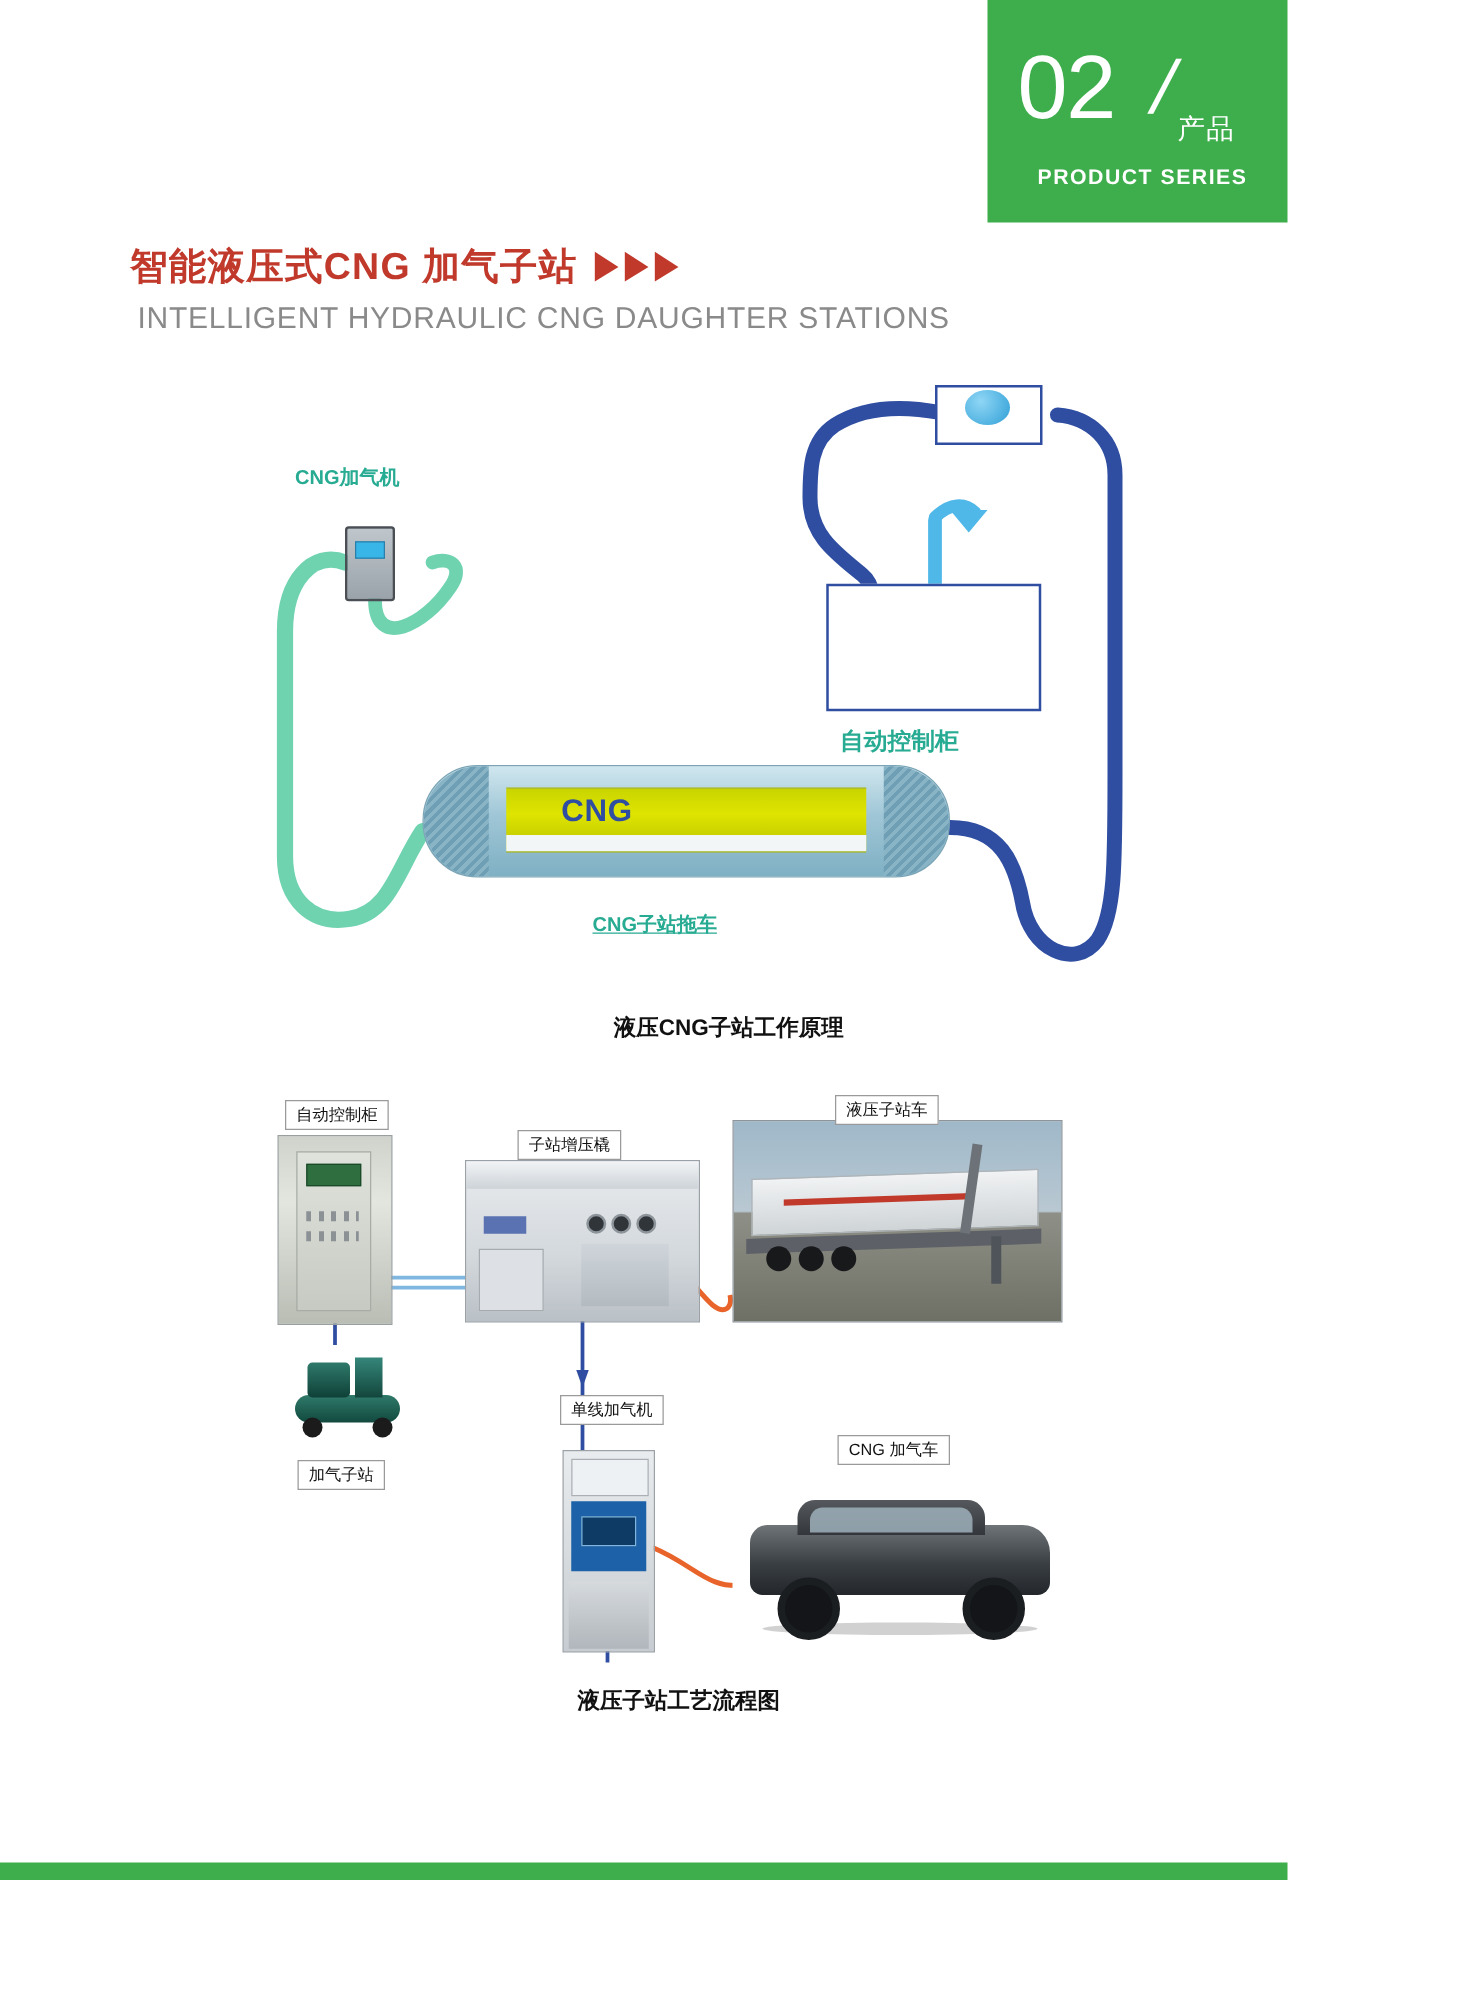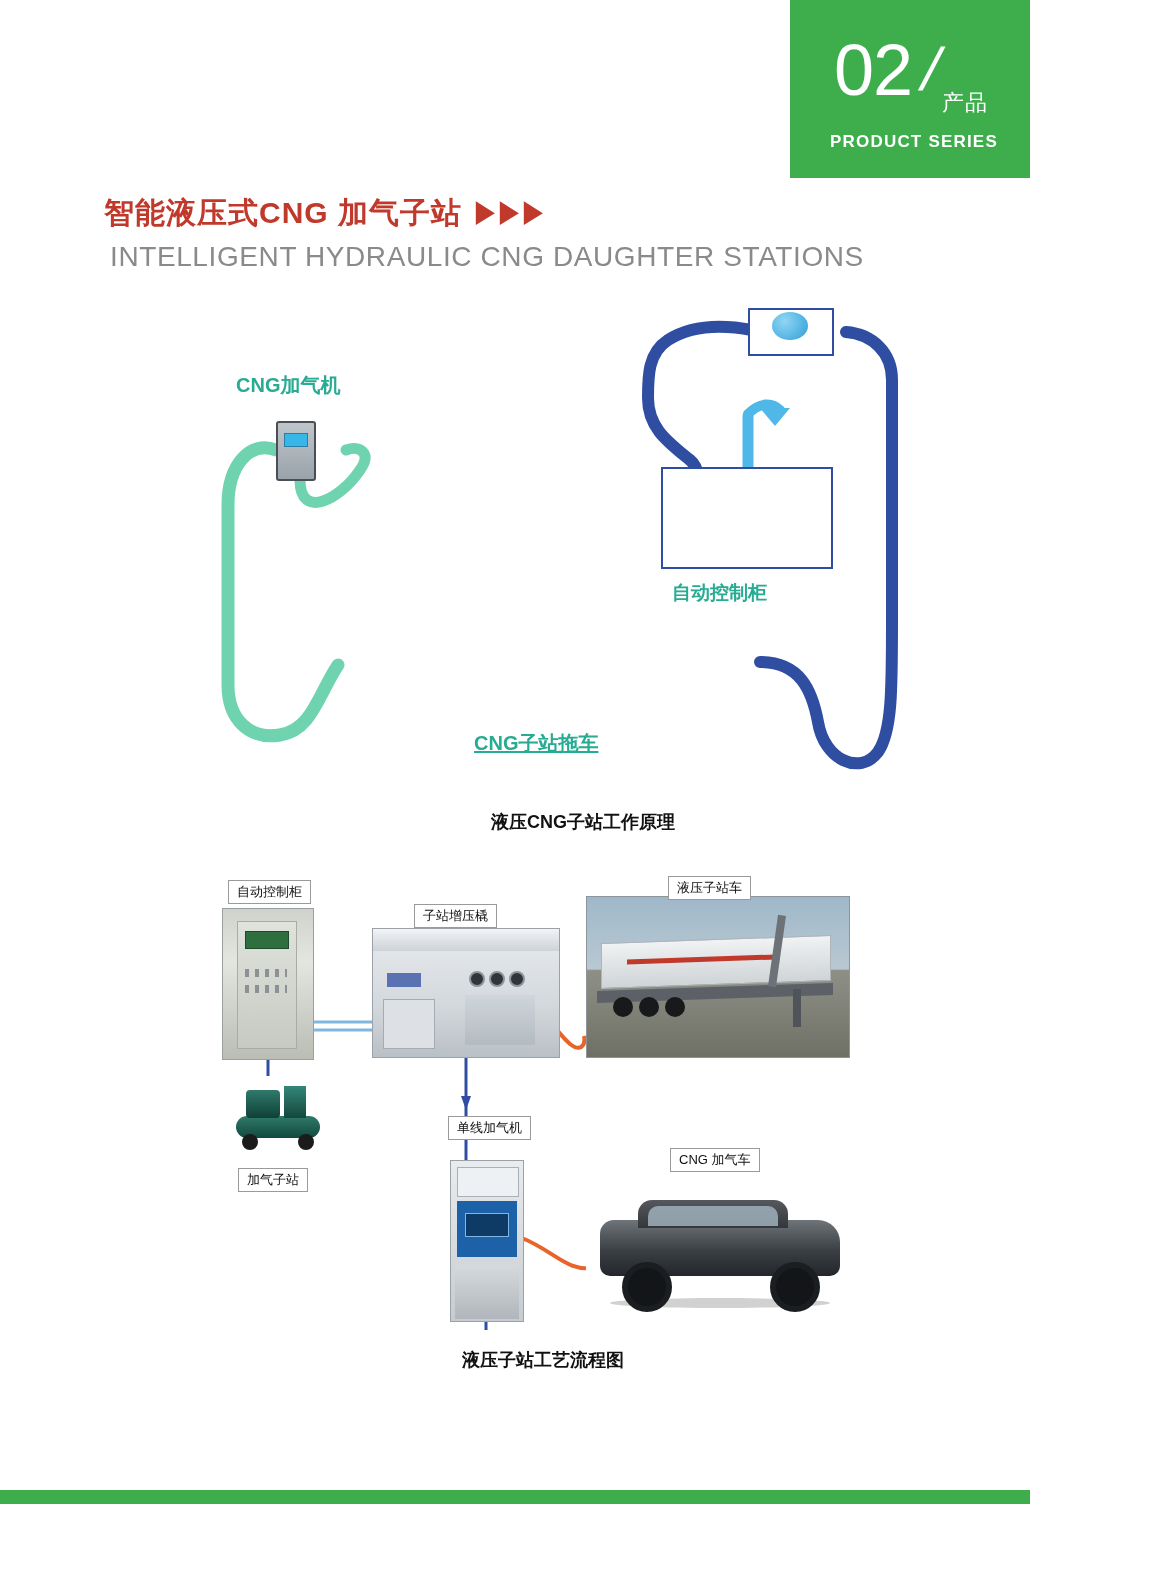--- a/index.html
+++ b/index.html
@@ -8,21 +8,21 @@
     background:#ffffff;
     font-family:"Liberation Sans", sans-serif;
     overflow:hidden;
   }
   
   .section-badge{
     position:absolute;top:0;left:790px;width:240px;height:178px;
     background:#3dae4b;color:#fff;
   }
   .section-badge .num{
-    position:absolute;left:44px;top:34px;
+    position:absolute;left:24px;top:34px;
     font-size:72px;line-height:72px;font-weight:400;letter-spacing:-1px;
   }
   .section-badge .slash{
     position:absolute;left:133px;top:40px;
     font-size:60px;line-height:60px;font-weight:300;
     transform:skewX(-14deg);
   }
   .section-badge .cn{
     position:absolute;left:152px;top:92px;
     font-size:22px;line-height:22px;letter-spacing:1px;
@@ -37,27 +37,27 @@
     position:absolute;left:104px;top:193px;
     font-size:30px;font-weight:bold;color:#c0392b;letter-spacing:1px;
     white-space:nowrap;
     text-align:right;
   }
   .title-cn .arrows{
     color:#c0392b;font-size:27px;letter-spacing:-3px;margin-left:10px;
   }
   .title-en{
     position:absolute;left:110px;top:241px;
-    font-size:28px;color:#8a8a8a;letter-spacing:.6px;white-space:nowrap;
+    font-size:24px;color:#8a8a8a;letter-spacing:.6px;white-space:nowrap;
   }
 
   
   .schematic{position:absolute;left:0;top:290px;width:1168px;height:560px;}
   .lbl{position:absolute;font-weight:bold;white-space:nowrap;}
-  .lbl-teal{color:#27ab92;font-size:20px;}
+  .lbl-teal{color:#27ab92;font-size:16px;}
   .lbl-blue{color:#27ab92;font-size:19px;}
   .cap{
     position:absolute;font-size:18px;font-weight:bold;color:#111;white-space:nowrap;margin-left:45px;
   }
 
   
   .dispenser{
     position:absolute;left:276px;top:131px;width:36px;height:56px;
     background:linear-gradient(180deg,#bfc6cb,#9aa3aa);
     border:2px solid #4a4f55;border-radius:3px;
@@ -243,20 +243,27 @@
   <div class="dispenser">
     <div class="screen"></div>
   </div>
   <div class="lbl lbl-teal" style="left:236px;top:82px;">CNG加气机</div>
 
   <div class="top-rect"></div>
   <div class="blue-dot"></div>
   <div class="right-rect"></div>
   <div class="lbl lbl-blue" style="left:672px;top:290px;">自动控制柜</div>
 
+  <div class="tank">
+    <div class="band"></div>
+    <div class="band-white"></div>
+    <div class="cap-l"></div>
+    <div class="cap-r"></div>
+    <div class="cng-text">CNG</div>
+  </div>
   <div class="lbl lbl-teal" style="left:474px;top:440px;text-decoration:underline;">CNG子站拖车</div>
 
   <div class="cap" style="left:446px;top:520px;">液压CNG子站工作原理</div>
 </div>
 
 <div class="flow">
 
   <svg width="1168" height="540" style="position:absolute;left:0;top:0;">
     <line x1="268" y1="198" x2="268" y2="218" stroke="#2f4ea1" stroke-width="3"></line>
     <polygon points="263,216 273,216 268,228" fill="#2f4ea1"></polygon>

